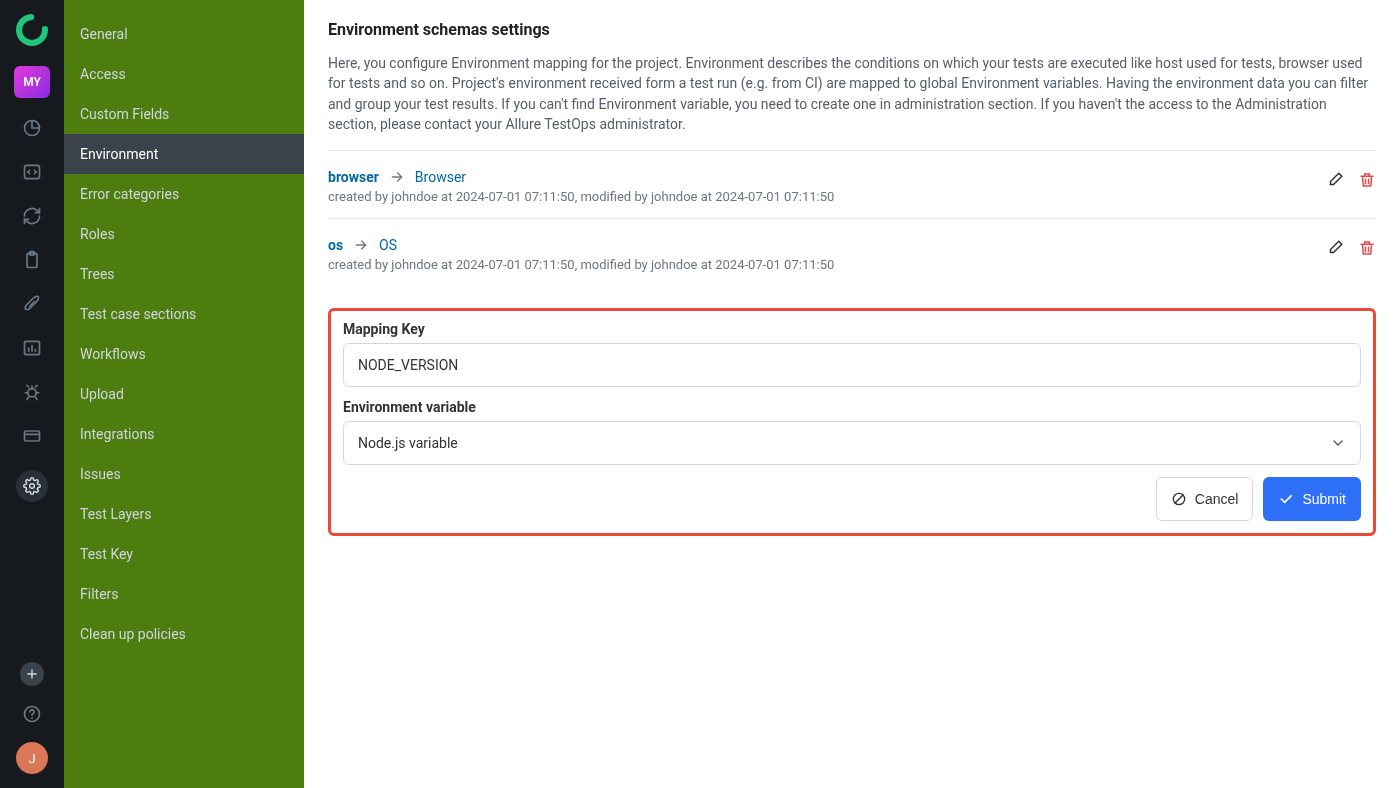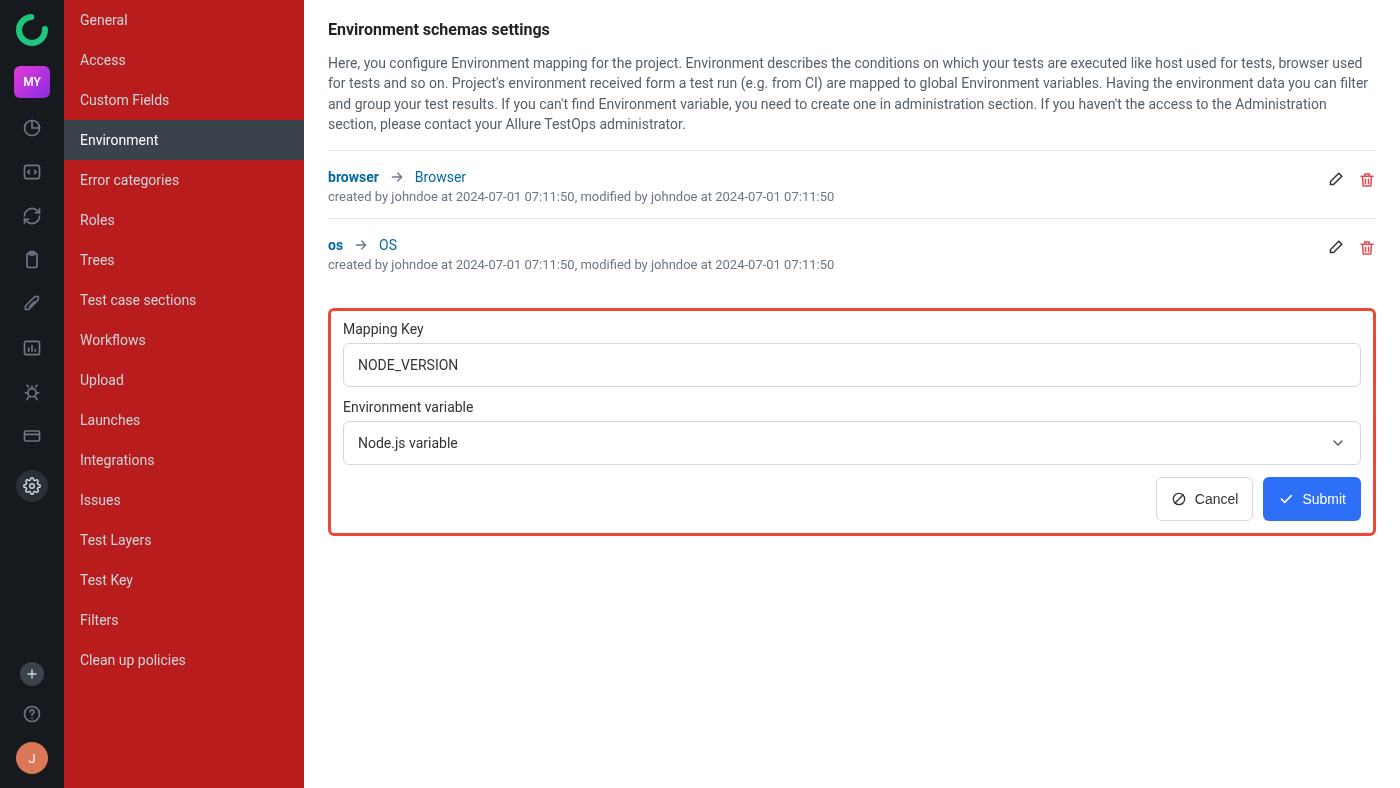--- a/index.html
+++ b/index.html
@@ -74,23 +74,23 @@
     width: 32px; height: 32px; border-radius: 50%;
     background: #d97757; color: #fff;
     font-size: 13px;
     display: flex; align-items: center; justify-content: center;
     cursor: pointer;
   }
 
   
   .sidebar {
     width: 240px;
-    background: #b91c1c;
+    background: #4d7c0f;
     flex-shrink: 0;
-    padding-top: 0;
+    padding-top: 14px;
   }
   .sidebar .item {
     height: 40px;
     display: flex; align-items: center;
     padding-left: 16px;
     color: #cfd6dd;
     font-size: 14px;
     cursor: pointer;
   }
   .sidebar .item.active { background: #3a424b; color: #fff; }
@@ -148,21 +148,21 @@
   .form-highlight {
     margin-top: 22px;
     border: 3px solid #ed4736;
     border-radius: 6px;
     padding: 10px 12px 12px 12px;
   }
   .form-highlight .field { margin-bottom: 12px; }
   .form-highlight label {
     display: block;
     font-size: 14px;
-    font-weight: 400;
+    font-weight: 700;
     color: #333;
     margin-bottom: 6px;
   }
   .form-highlight input.text,
   .form-highlight .select {
     width: 100%;
     height: 44px;
     border: 1px solid #d4d7dd;
     border-radius: 6px;
     padding: 0 14px;
@@ -290,21 +290,20 @@
     <div class="item">General</div>
     <div class="item">Access</div>
     <div class="item">Custom Fields</div>
     <div class="item active">Environment</div>
     <div class="item">Error categories</div>
     <div class="item">Roles</div>
     <div class="item">Trees</div>
     <div class="item">Test case sections</div>
     <div class="item">Workflows</div>
     <div class="item">Upload</div>
-    <div class="item">Launches</div>
     <div class="item">Integrations</div>
     <div class="item">Issues</div>
     <div class="item">Test Layers</div>
     <div class="item">Test Key</div>
     <div class="item">Filters</div>
     <div class="item">Clean up policies</div>
   </div>
 
   <div class="main">
     <h1>Environment schemas settings</h1>

